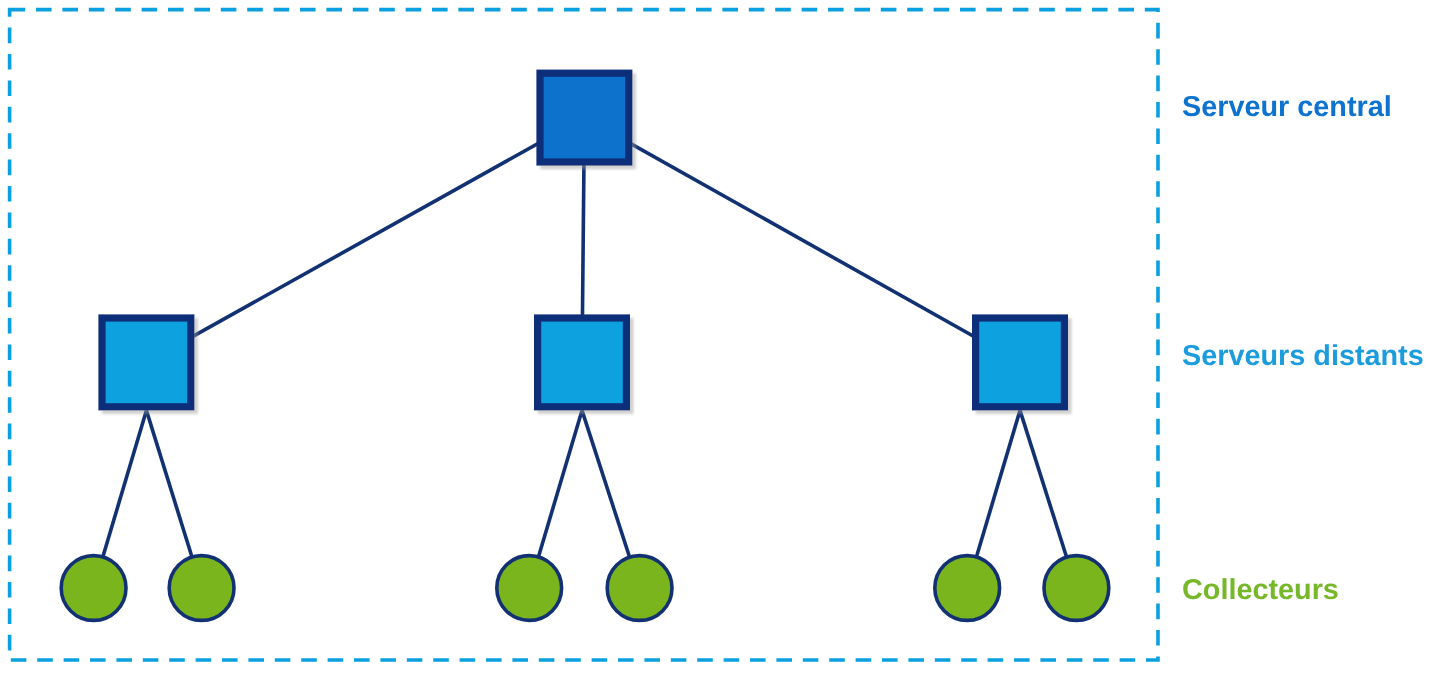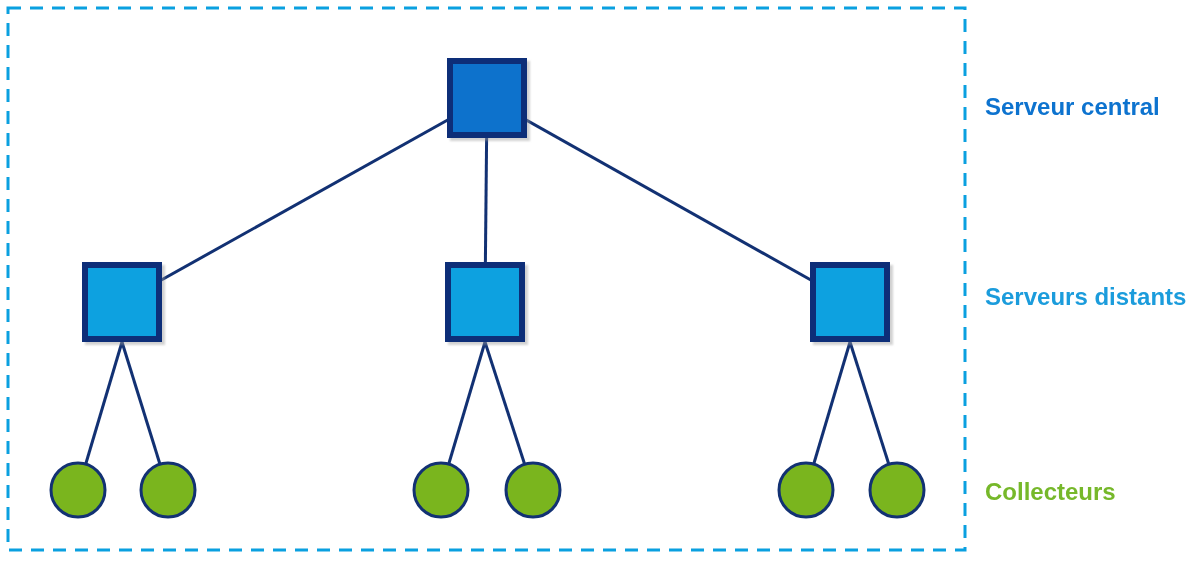--- a/index.html
+++ b/index.html
@@ -48,21 +48,21 @@
   }
   .level-label {
     position: absolute;
     left: 985px;
     width: 218px;
     font-size: 24px;
     font-weight: 700;
     line-height: 28px;
     white-space: nowrap;
   }
-  #label-central   { top: 93px;  color: var(--label-central, #0d73cf); }
+  #label-central   { top: 76px;  color: var(--label-central, #0d73cf); }
   #label-remote    { top: 283px; color: var(--label-remote, #1b9cdc); }
   #label-collector { top: 478px; color: var(--label-collector, #76b82a); }
 </style>
 </head>
 <body>
 
 <div id="stage">
 
   <svg id="diagram-svg" width="1203" height="564" viewBox="0 0 1203 564">
 

